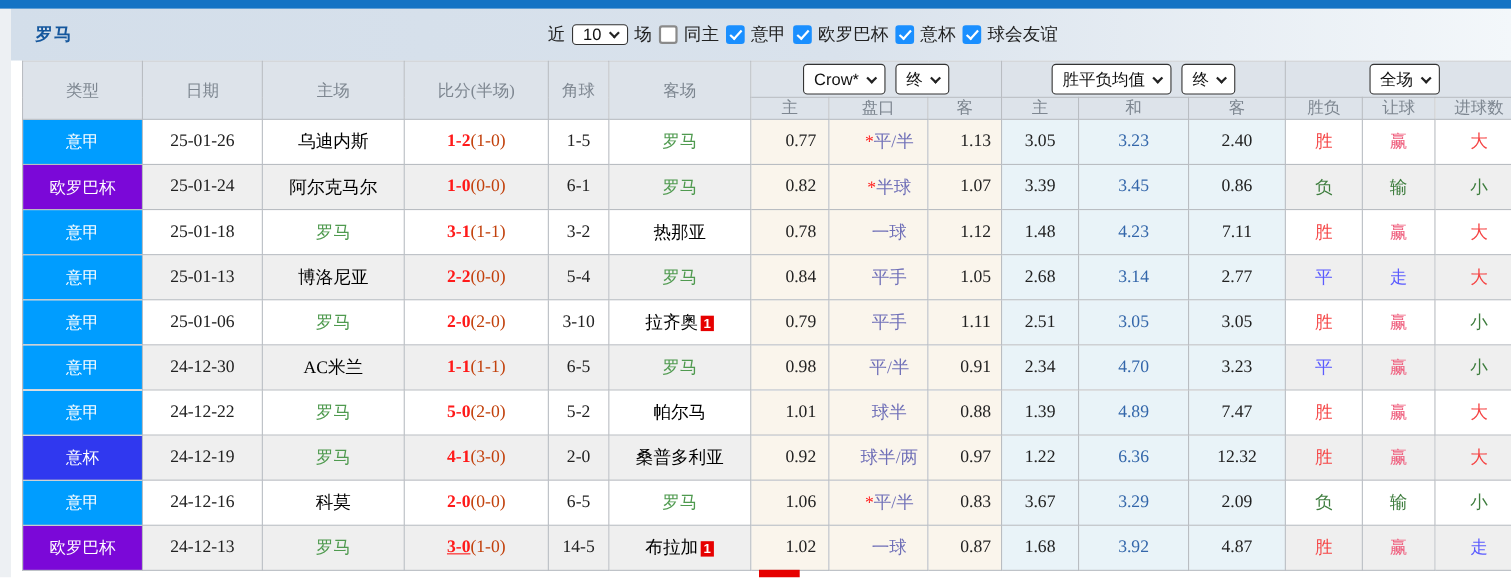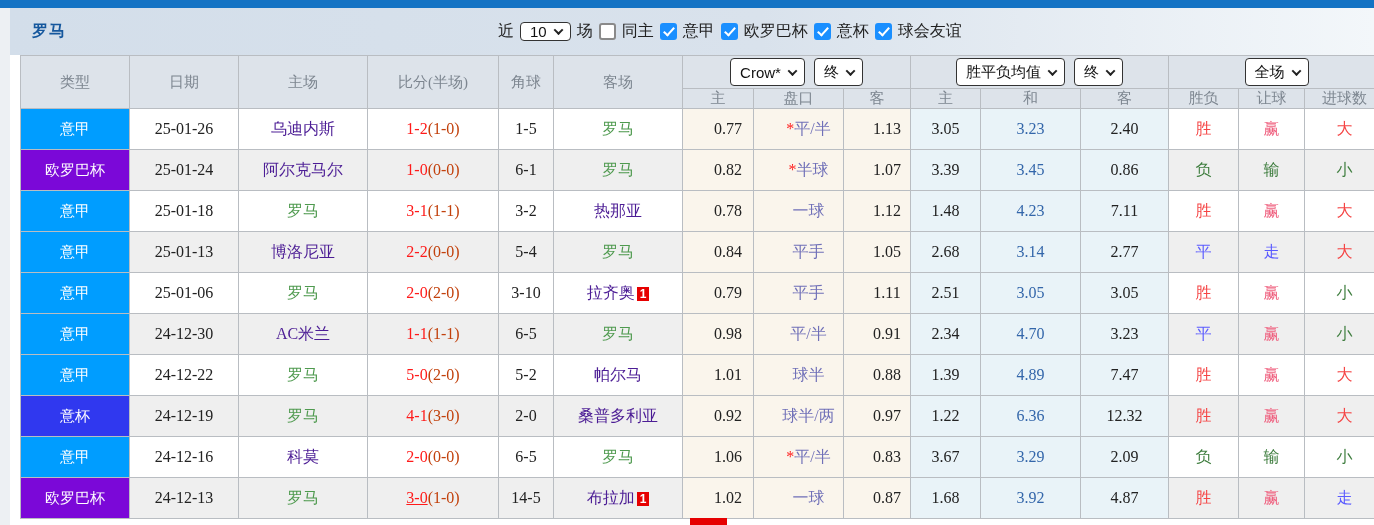--- a/index.html
+++ b/index.html
@@ -41,23 +41,23 @@
   .sel.small { height:28px; }
   tbody td { height:41px; font-size:16px; color:#222; }
   tbody tr:nth-child(even) td { background:#efefef; }
   tbody td.c-odd, tbody td.c-hcap { background:#faf5ec !important;padding-left:20px; }
   tbody td.c-avg { background:#e9f3f8 !important; }
   tbody td.c-draw { color:#3366aa; }
   tbody td.c-type { color:#fff; font-size:15px; }
   .t-seriea { background:#009dff !important; }
   .t-europa { background:#7b08d8 !important; }
   .t-coppa  { background:#3038ef !important; }
-  .team { color:#4c1d95; }
+  .team { color:#000000; }
   .team.green { color:#4f9a4f; }
-  .score-ft { color:#ff1a1a; }
+  .score-ft { color:#ff1a1a;font-weight:bold; }
   .score-ft.ul { text-decoration:underline; }
   .score-ht { color:#c2410c; }
   .star { color:#ff2020; }
   .hcap { color:#7070b8; }
   .badge { background:#e60000; color:#fff; font-weight:bold; font-size:12px; padding:0 3px; margin-left:2px; font-family:"Liberation Sans",sans-serif; }
   .badge:empty { display:none; }
   .res.red { color:#f54545; }
   .res.rose { color:#ef5f7e; }
   .res.green { color:#3e7d3e; }
   .res.blue { color:#5b5bff; }

